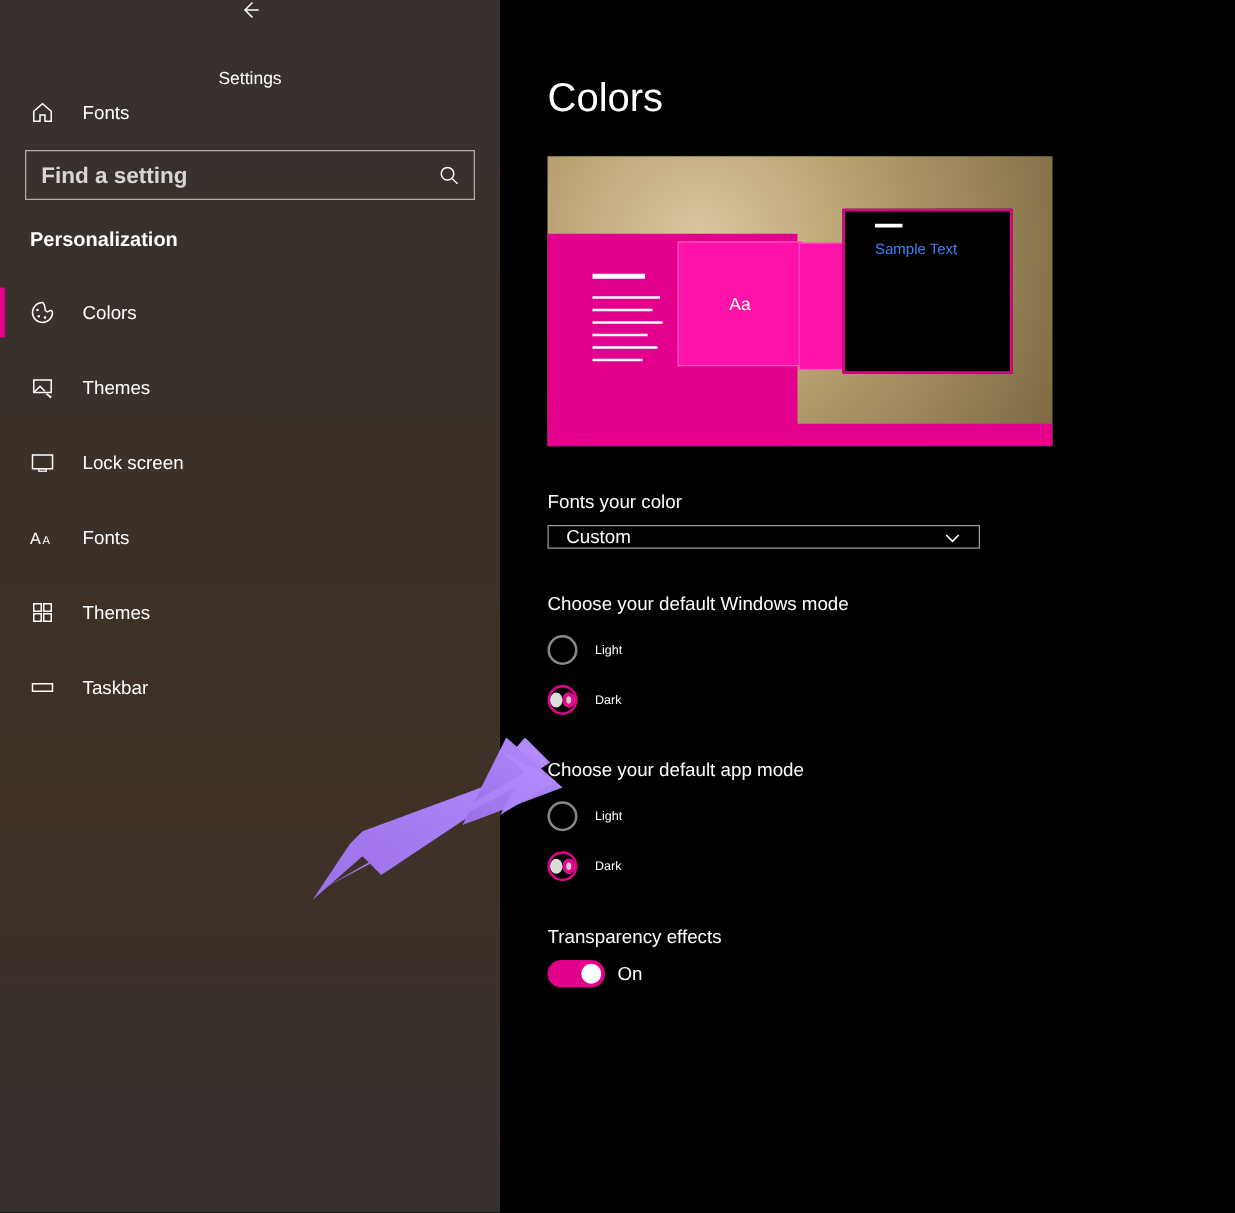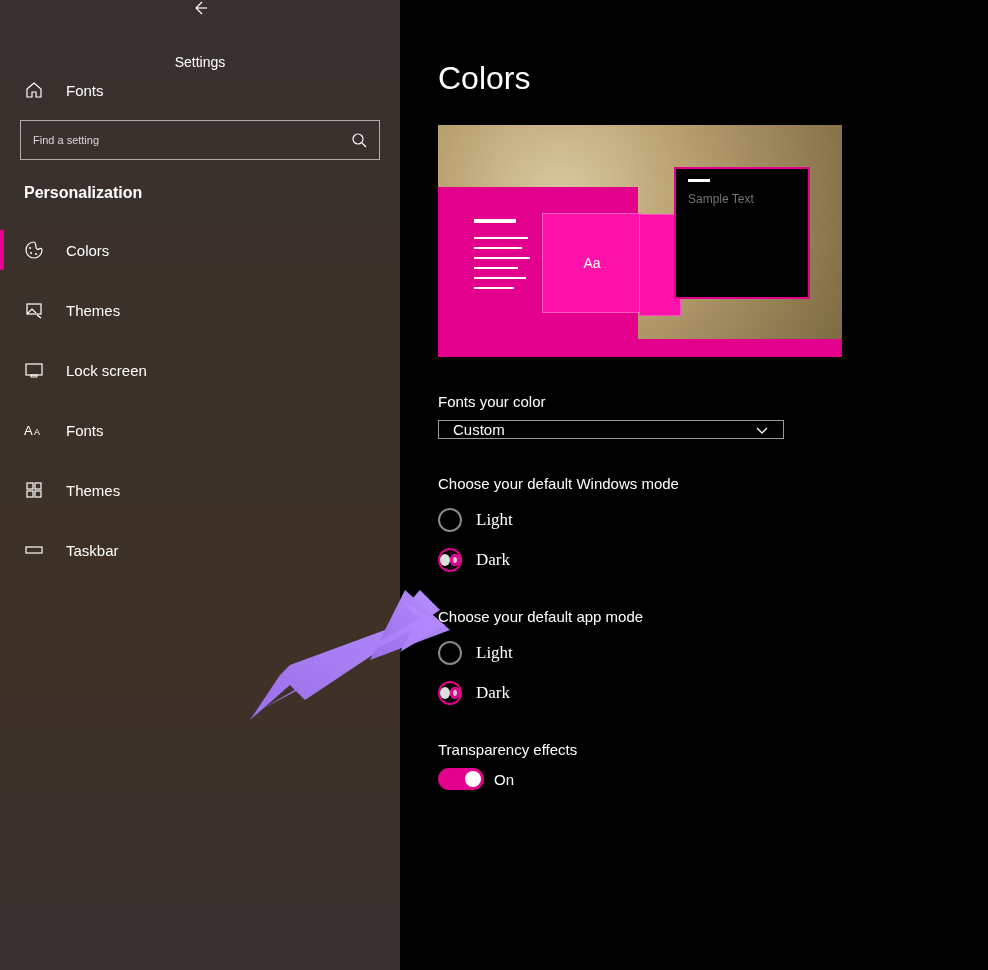--- a/index.html
+++ b/index.html
@@ -12,53 +12,53 @@
     
     .titlebar { display:flex; align-items:center; height:44px; padding: 0 18px; gap: 38px; }
     .back-btn { width:18px; height:18px; display:flex; align-items:center; justify-content:center; cursor:pointer; }
     .app-title { font-size: 14px; font-weight: 400; color:#fff; }
     
     .sidebar-content { padding: 20px 0 0 0; }
     .nav-row { display:flex; align-items:center; height:52px; padding: 0 24px; gap: 22px; cursor:pointer; color:#fff; font-size:15px; }
     .nav-row .icon { width:20px; height:20px; display:flex; align-items:center; justify-content:center; flex:none; }
     
     .search { margin: 4px 20px 14px 20px; height:40px; border:1px solid rgba(255,255,255,0.6); display:flex; align-items:center; padding:0 12px; justify-content:space-between; }
-    .search input { background:transparent; border:none; color:#fff; font-size:11px; outline:none; width:80%; }
+    .search input { background:transparent; border:none; color:#fff; font-size:18px; outline:none; width:80%;font-weight:bold; }
     .search input::placeholder { color: rgba(255,255,255,0.8); }
     
     .section-title { padding: 10px 24px 18px 24px; font-size:16px; font-weight:600; color:#fff; }
     
     .nav-item { display:flex; align-items:center; height:60px; padding:0 24px; gap:22px; cursor:pointer; font-size:15px; position:relative; }
     .nav-item.active::before { content:""; position:absolute; left:0; top:10px; bottom:10px; width:4px; background:#e3008c; }
     
     .main { flex:1; height:100%; background:#000; padding: 60px 50px 0 38px; overflow:hidden; position:relative; }
     .page-title { font-size:32px; font-weight:300; margin:0 0 28px 0; }
     
     .preview { width:404px; height:232px; background: radial-gradient(circle at 30% 30%, #d9c9a0, #b8a070 40%, #7a6840 100%); position:relative; overflow:hidden; }
     .preview-accent { position:absolute; left:0; bottom:0; width:200px; height:170px; background:#e3008c; }
     .preview-bar { position:absolute; left:0; bottom:0; right:0; height:18px; background:#e3008c; }
     .preview-lines { position:absolute; left:36px; bottom:60px; width:60px; }
     .preview-lines div { height:2px; background:#fff; margin:8px 0; }
     .preview-lines div:first-child { width:42px; height:4px; margin-bottom:14px; }
-    .preview-tile { position:absolute; left:104px; bottom:44px; width:100px; height:100px; background:#ff12a9; display:flex; align-items:center; justify-content:center; color:#fff; font-size:14px; border:1px solid rgba(255,255,255,0.3); }
+    .preview-tile { position:absolute; left:104px; bottom:64px; width:100px; height:100px; background:#ff12a9; display:flex; align-items:center; justify-content:center; color:#fff; font-size:14px; border:1px solid rgba(255,255,255,0.3); }
     .preview-tile::after{ content:""; position:absolute; width:40px; height:100px; right:-40px; top:0; background:#ff12a9; border:1px solid rgba(255,255,255,0.25); }
-    .preview-window { position:absolute; right:32px; top:42px; width:136px; height:132px; background:#000; border:2px solid #e3008c; padding:10px 12px; color:#737373; font-size:12px; }
+    .preview-window { position:absolute; right:32px; top:42px; width:136px; height:132px; background:#000; border:2px solid #e3008c; padding:10px 24px; color:#3b82f6; font-size:12px; }
     .preview-window .wline { width:22px; height:3px; background:#fff; margin-bottom:10px; }
     
     .field-label { font-size:15px; margin:36px 0 10px 0; color:#fff; font-weight:400; }
     .dropdown { width:346px; height:19px; border:1px solid #999; display:flex; align-items:center; justify-content:space-between; padding:0 14px; cursor:pointer; font-size:15px; }
     
     .radio-group { margin-top:8px; }
     .radio-row { display:flex; align-items:center; gap:14px; margin:16px 0; cursor:pointer; }
     .radio { width:24px; height:24px; border-radius:50%; border:2px solid #888; display:flex; align-items:center; justify-content:center; flex:none; }
     .radio.checked { border-color:#e3008c; }
     .radio.checked::after { content:""; width:12px; height:12px; border-radius:50%; background:#ccc; box-shadow: 0 0 0 3px #e3008c inset; }
     .radio.checked { position:relative; }
     .radio.checked .dot { width:12px; height:12px; border-radius:50%; background:#ddd; }
-    .radio-label { font-size:17px;font-family:Liberation Serif, serif; }
+    .radio-label { font-size:10px; }
     
     .toggle-row { display:flex; align-items:center; gap:10px; margin-top:10px; }
     .toggle { width:46px; height:22px; border-radius:11px; background:#e3008c; position:relative; cursor:pointer; }
     .toggle::after { content:""; position:absolute; right:3px; top:3px; width:16px; height:16px; border-radius:50%; background:#fff; }
     .toggle-label { font-size:15px; }
     
     .arrow-annotation { position:absolute; left:250px; top:590px; pointer-events:none; }
     
     svg { display:block; }
   </style>

